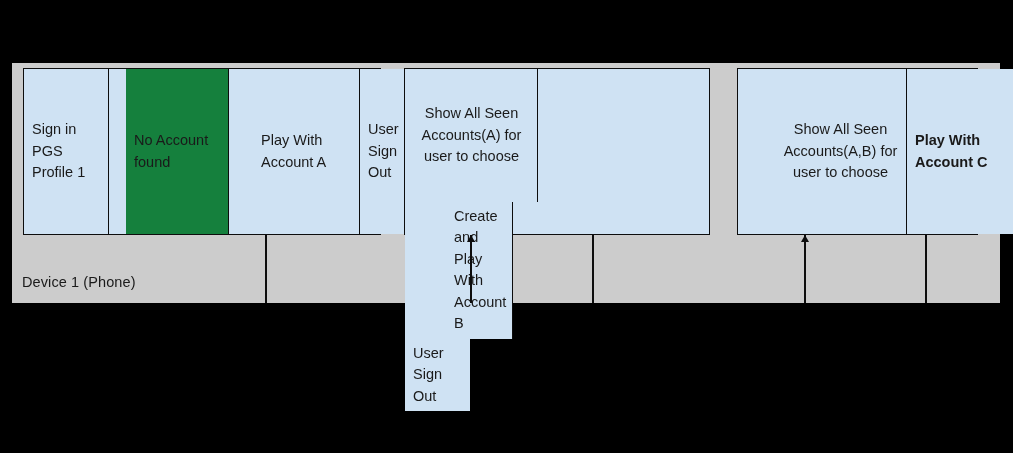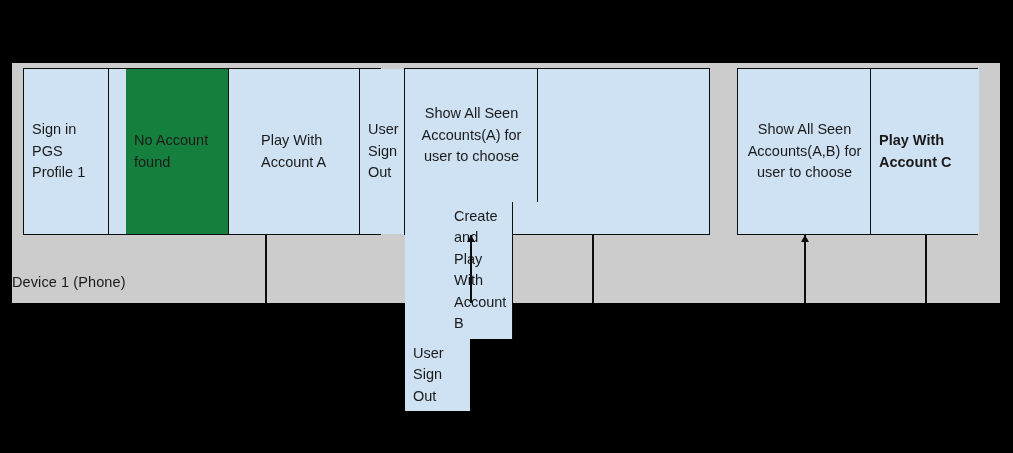--- a/index.html
+++ b/index.html
@@ -83,21 +83,21 @@
     border-bottom: 7.5px solid #0d0d0d;
   }
 </style>
 </head>
 <body>
 
 <div id="canvas">
 
   <div class="device-lane" style="left: 12px; top: 63px; width: 988px; height: 240px; background: rgb(204, 204, 204);"></div>
 
-  <div class="device-label" style="left: 12px; top: 274px; color: rgb(26, 26, 26);">Device 1 (Phone)</div>
+  <div class="device-label" style="left: 22px; top: 274px; color: rgb(26, 26, 26);">Device 1 (Phone)</div>
 
   <div id="groups-root">
       <div class="step-group" style="left: 23px; top: 68px; width: 358px; height: 167px; border-color: rgb(13, 13, 13); background: rgb(207, 226, 243);">
         <div class="step-box" style="width: 85px; flex: 0 0 85px; border-right-color: rgb(13, 13, 13); background: rgb(207, 226, 243);">
           <div class="step-text align-left" style="color: rgb(26, 26, 26);">Sign in PGS Profile 1</div>
         </div>
         <div class="step-box" style="width: 103px; flex: 0 0 103px; border-right-color: rgb(13, 13, 13); background: #15803d; margin-left: 17px;">
           <div class="step-text align-left" style="color: rgb(26, 26, 26);">No Account found</div>
         </div>
         <div class="step-box" style="width: 107px; flex: 0 0 107px; border-right-color: rgb(13, 13, 13); background: rgb(207, 226, 243); margin-left: 24px;">
@@ -111,21 +111,21 @@
         <div class="step-box" style="width: 133px; flex: 0 0 133px; border-right-color: rgb(13, 13, 13); background: rgb(207, 226, 243);">
           <div class="step-text align-center" style="color: rgb(26, 26, 26);">Show All Seen Accounts(A) for user to choose</div>
         </div>
         <div class="step-box" style="width: 108px; flex: 0 0 108px; border-right-color: rgb(13, 13, 13); background: rgb(207, 226, 243);">
           <div class="step-text align-left" style="color: rgb(26, 26, 26); margin-left: 41px;">Create and Play With Account B</div>
         </div>
         <div class="step-box" style="width: 65px; flex: 0 0 65px; border-right-color: rgb(13, 13, 13); background: rgb(207, 226, 243);">
           <div class="step-text align-left" style="color: rgb(26, 26, 26);">User Sign Out</div>
         </div>
       </div>
-      <div class="step-group" style="left: 737px; top: 68px; width: 241px; height: 167px; border-color: rgb(13, 13, 13); background: rgb(207, 226, 243);">
+      <div class="step-group" style="left: 737px; top: 68px; width: 241px; height: 167px; border-color: rgb(13, 13, 13); background: rgb(207, 226, 243); padding-left: 36px;">
         <div class="step-box" style="width: 133px; flex: 0 0 133px; border-right-color: rgb(13, 13, 13); background: rgb(207, 226, 243);">
           <div class="step-text align-center" style="color: rgb(26, 26, 26);">Show All Seen Accounts(A,B) for user to choose</div>
         </div>
         <div class="step-box" style="width: 108px; flex: 0 0 108px; border-right-color: rgb(13, 13, 13); background: rgb(207, 226, 243);">
           <div class="step-text align-left" style="color: rgb(26, 26, 26); font-weight: bold;">Play With Account C</div>
         </div>
       </div>
     </div>
   <div id="connectors-root">
       <div class="connector" style="left: 265px; top: 235px; height: 68px; background: rgb(13, 13, 13);"></div>

